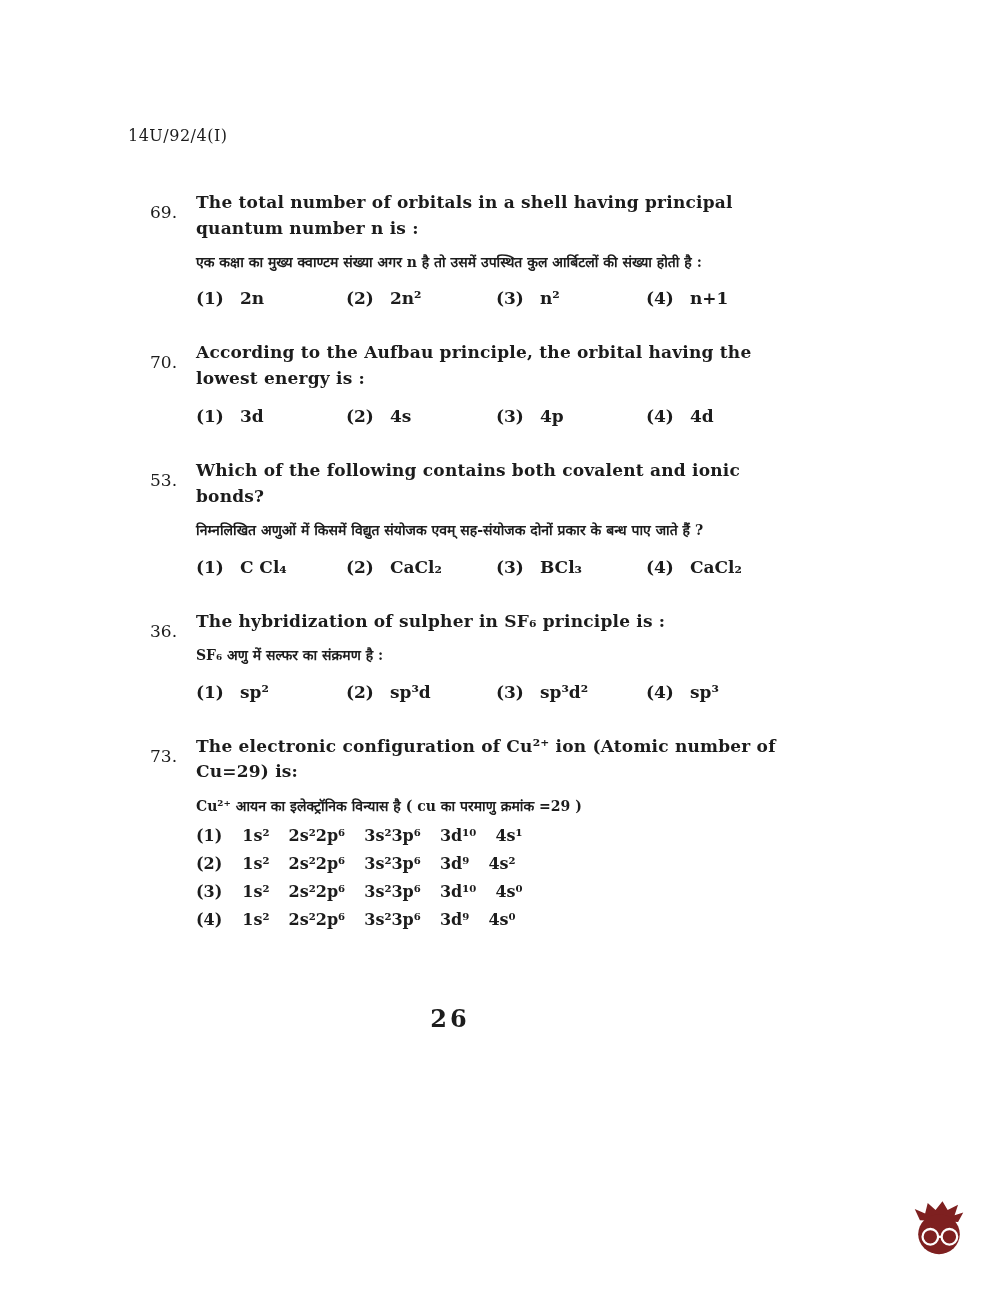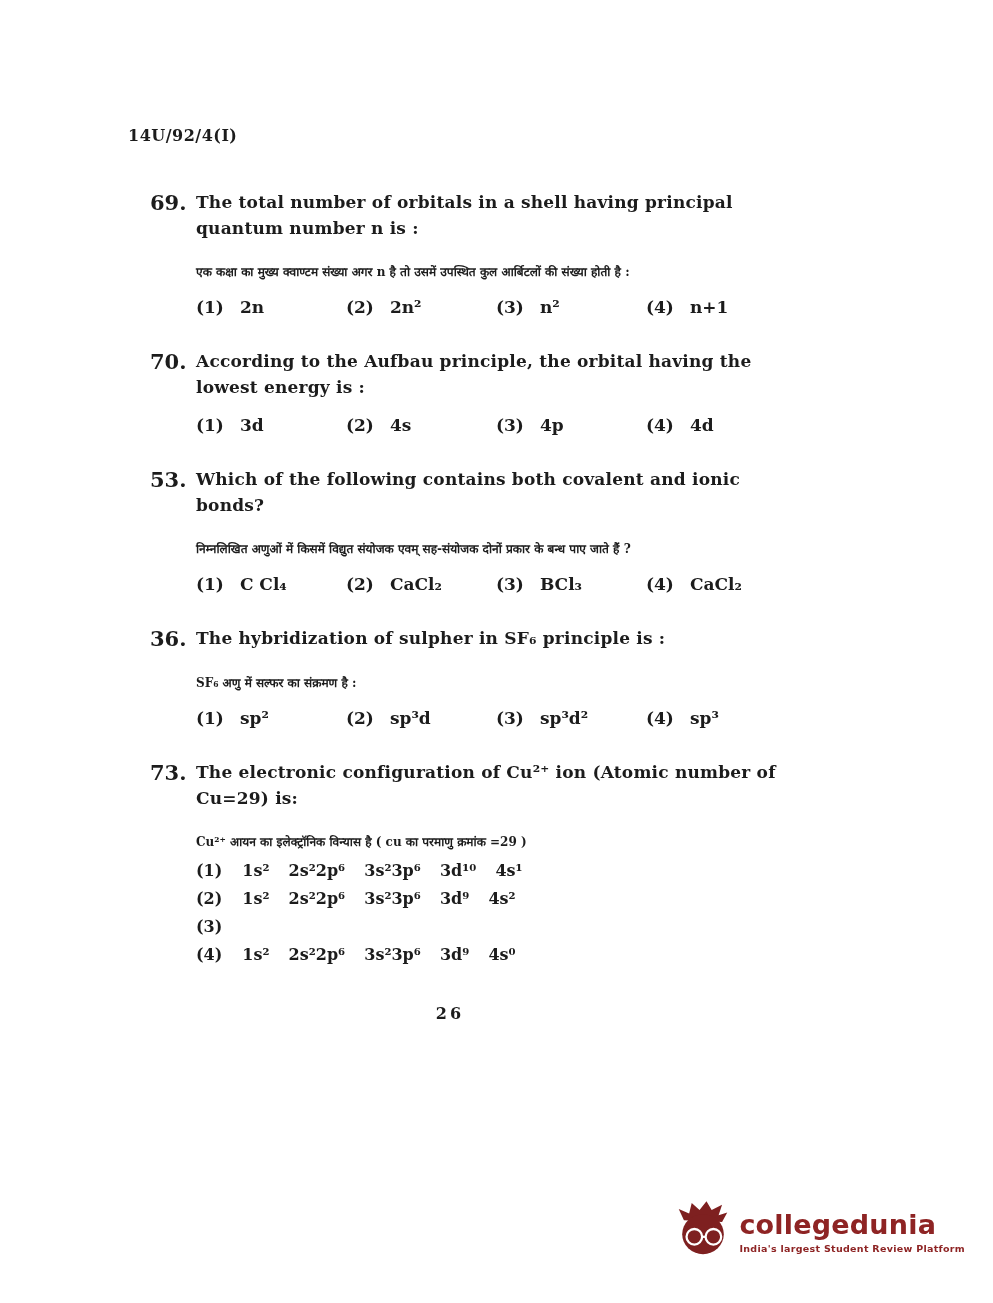--- a/index.html
+++ b/index.html
@@ -8,45 +8,45 @@
     background:#ffffff;
     font-family:"DejaVu Serif","Liberation Serif",serif;
     color:#1c1c1c;
     position:relative;
     overflow:hidden;
   }
   .page { position:absolute; inset:0; background:#ffffff; }
 
   .header-code {
     position:absolute; left:128px; top:126px;
-    font-size:16px; font-weight:bold; letter-spacing:0.5px;
+    font-size:16px; font-weight:normal; letter-spacing:0.5px;
   }
 
   .content { position:absolute; left:196px; top:190px; width:600px; }
 
   .question { position:relative; margin-bottom:32px; }
   .q-num {
-    position:absolute; left:-46px; top:0;
-    font-weight:bold; font-size:21px;
+    position:absolute; left:-46px; top:12px;
+    font-weight:normal; font-size:17px;
   }
   .q-en { font-size:17px; font-weight:600; line-height:1.5; letter-spacing:0.2px; }
-  .q-hi { font-size:12px; font-weight:600; line-height:1.6; margin-top:22px; }
+  .q-hi { font-size:14px; font-weight:600; line-height:1.6; margin-top:10px; }
 
   .options { display:flex; margin-top:15px; font-size:17px; font-weight:600; }
   .option { width:150px; display:flex; gap:16px; }
   .option:last-child { width:auto; }
   .opt-label { font-weight:600; }
 
   .stacked { margin-top:6px; }
   .option-line { display:flex; gap:20px; margin-top:9px; font-size:16px; font-weight:600; }
   .option-line .cfg { word-spacing:0.85em;text-align:right; }
 
   .page-number {
     position:absolute; top:1004px; left:150px; width:600px;
-    text-align:center; font-size:16px; font-weight:bold; letter-spacing:3px;
+    text-align:center; font-size:24px; font-weight:bold; letter-spacing:3px;
   }
 
   .logo {
     position:absolute; right:28px; bottom:42px;
     display:flex; align-items:center; gap:10px;
     font-family:"DejaVu Sans","Liberation Sans",sans-serif;
   }
   .logo-text-col { display:flex; flex-direction:column; gap:3px; }
   .brand { font-size:27px; font-weight:bold; letter-spacing:0.2px; }
   .tagline { font-size:9.5px; font-weight:bold; letter-spacing:0.3px; }
@@ -163,20 +163,21 @@
         <div class="option-line">
           <span class="opt-label">(1)</span>
           <span class="cfg">1s² 2s²2p⁶ 3s²3p⁶ 3d¹⁰ 4s¹</span>
         </div>
         <div class="option-line">
           <span class="opt-label">(2)</span>
           <span class="cfg">1s² 2s²2p⁶ 3s²3p⁶ 3d⁹ 4s²</span>
         </div>
         <div class="option-line">
           <span class="opt-label">(3)</span>
+          <span class="cfg">1s² 2s²2p⁶ 3s²3p⁶ 3d¹⁰ 4s⁰</span>
         </div>
         <div class="option-line">
           <span class="opt-label">(4)</span>
           <span class="cfg">1s² 2s²2p⁶ 3s²3p⁶ 3d⁹ 4s⁰</span>
         </div>
       </div>
     </div>
 
   </div>
 
@@ -185,19 +186,15 @@
   <div class="logo">
     <span>
       <svg viewBox="0 0 60 64" width="52" height="56" aria-hidden="true">
         <path d="M8 22 L2 9 L14 14 L17 2 L26 10 L34 0 L40 10 L52 4 L48 16 L58 13 L52 24 Z" fill="#7e2020"></path>
         <ellipse cx="30" cy="38" rx="24" ry="23" fill="#7e2020"></ellipse>
         <circle cx="20" cy="41" r="9" fill="none" stroke="#ffffff" stroke-width="2.6"></circle>
         <circle cx="42" cy="41" r="9" fill="none" stroke="#ffffff" stroke-width="2.6"></circle>
         <line x1="29" y1="41" x2="33" y2="41" stroke="#ffffff" stroke-width="2.6"></line>
       </svg>
     </span>
-    <span class="logo-text-col">
-      <span class="brand" style="color: rgb(142, 36, 36);">collegedunia</span>
-      <span class="tagline" style="color: rgb(142, 36, 36);">India's largest Student Review Platform</span>
-    </span>
   </div>
 
 </div>
 
 </body></html>

